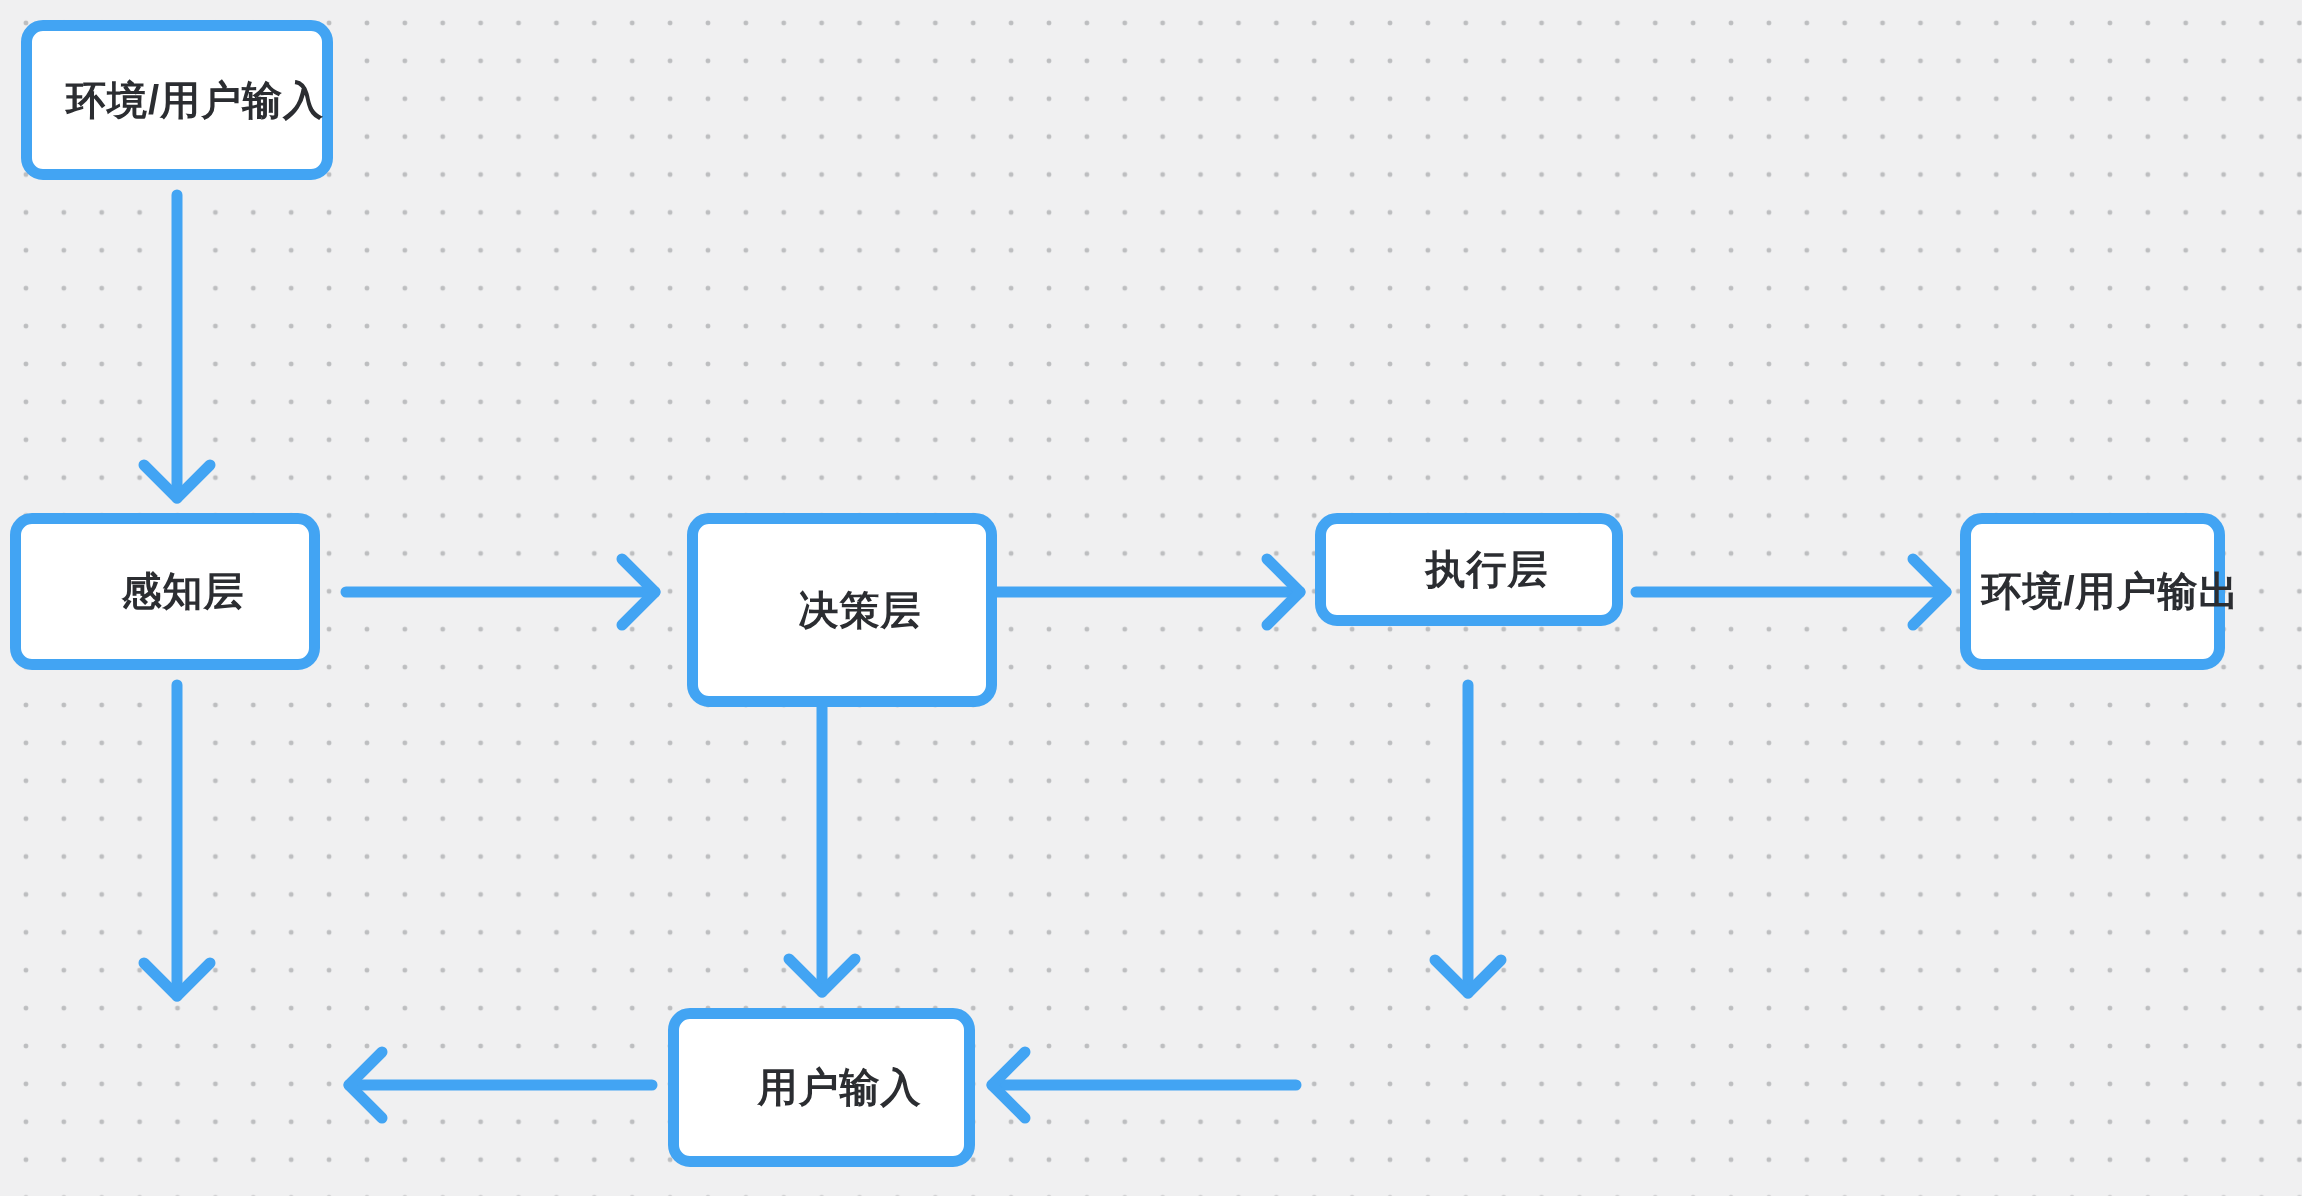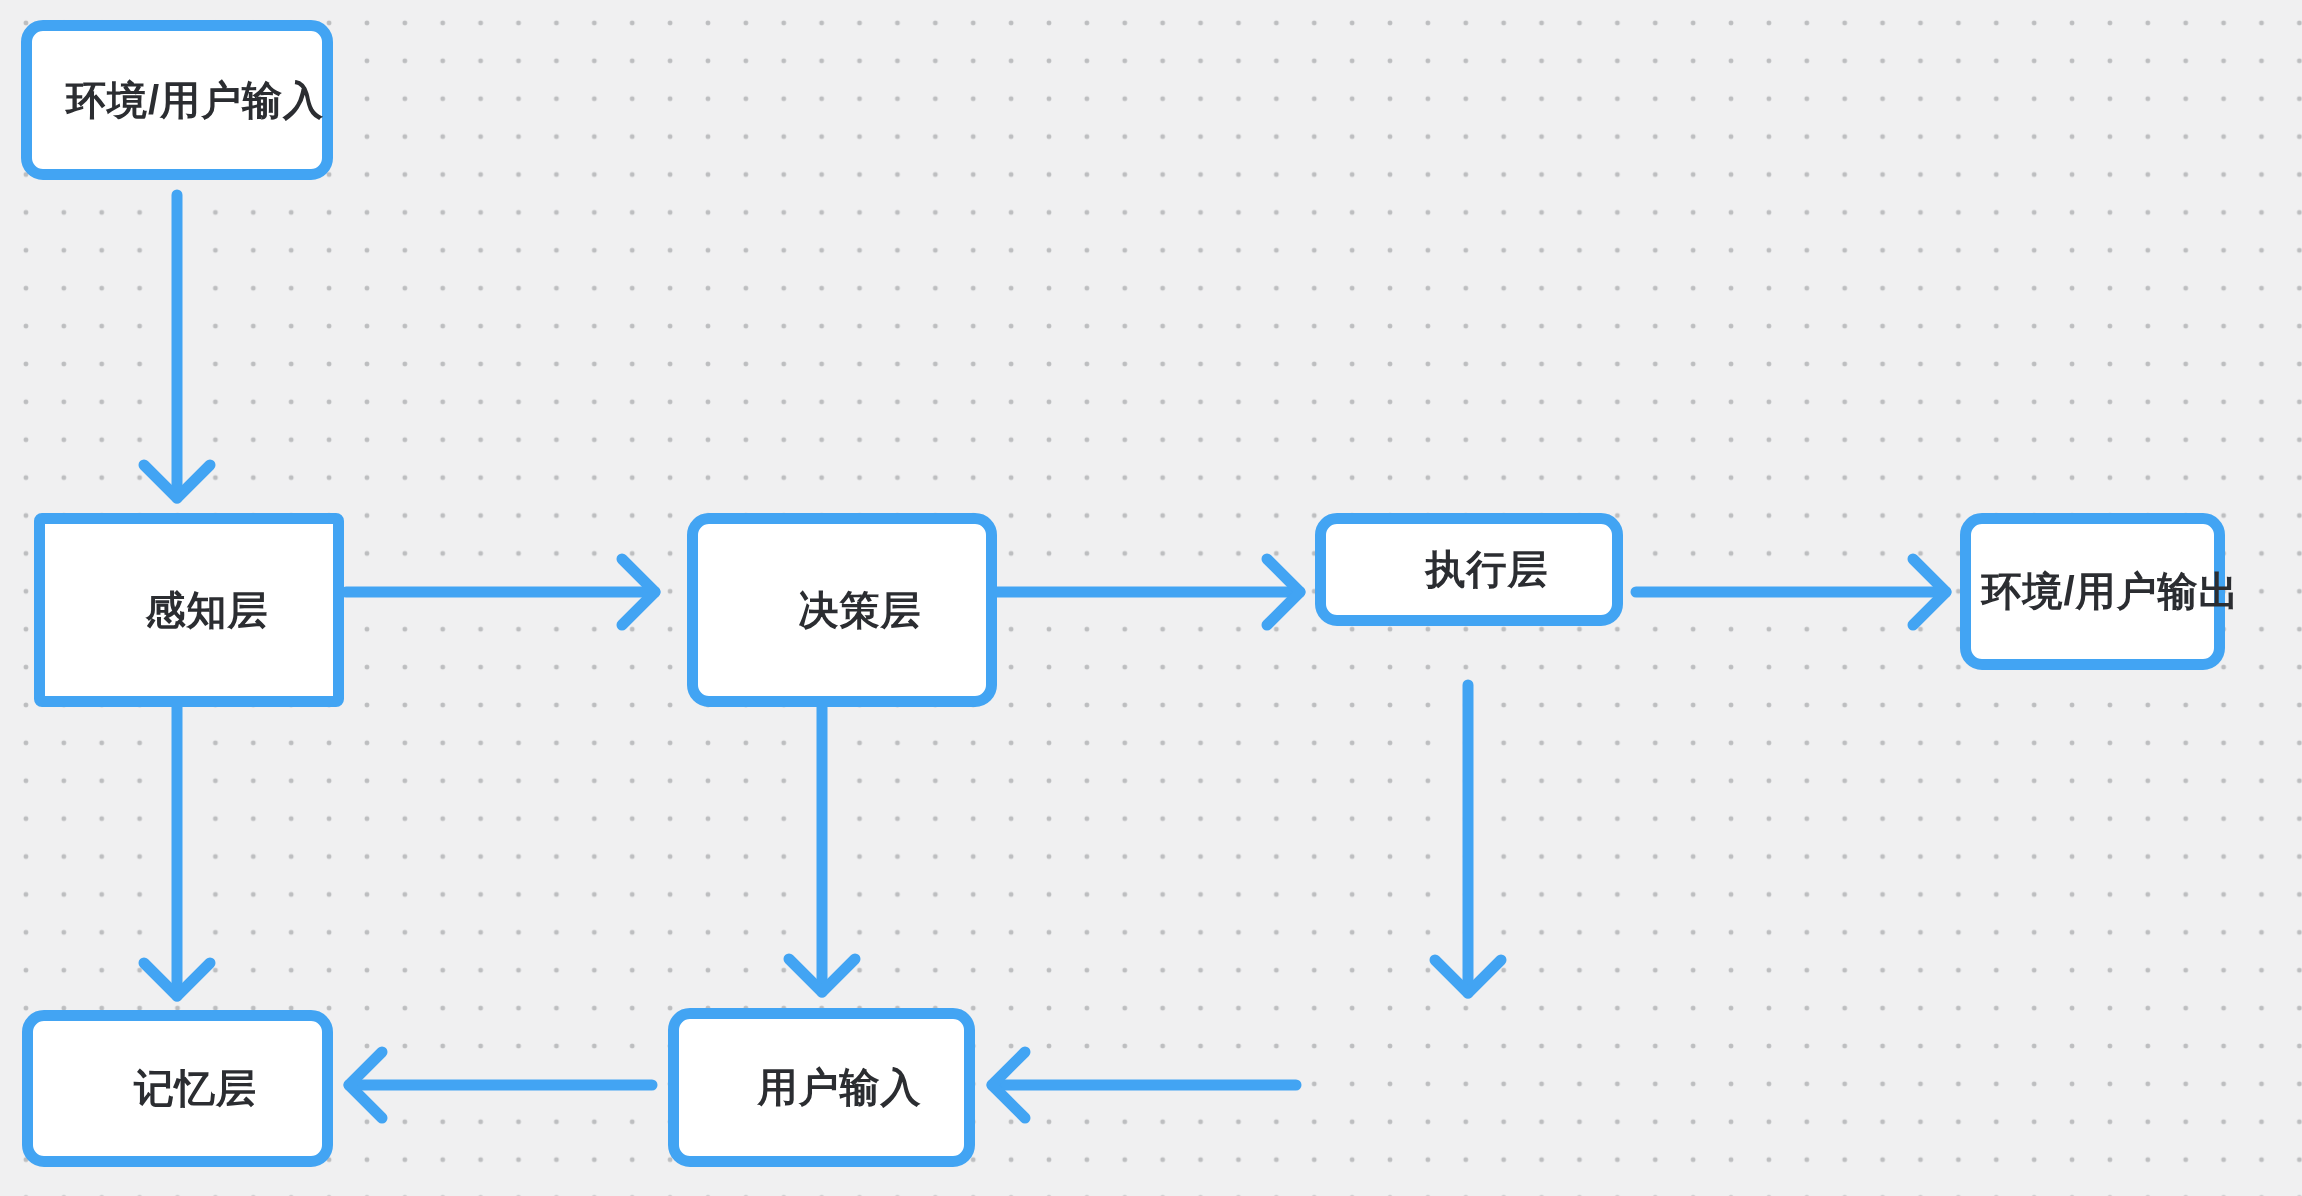--- a/index.html
+++ b/index.html
@@ -63,21 +63,21 @@
     font-size: 27px;
     font-weight: 600;
     letter-spacing: 1px;
     color: #fdfdfd;
     text-shadow: 2px 2px 2px rgba(110,110,112,0.85), -1px -1px 1px rgba(170,170,172,0.4);
     white-space: nowrap;
   }
 
   
   #node-env-input        { left: 21px;   top: 20px;   width: 312px; height: 160px; }
-  #node-perception       { left: 34px;   top: 513px;  width: 310px; height: 194px; border-radius: 8px; }
+  #node-perception       { left: 10px;   top: 513px;  width: 310px; height: 157px; }
   #node-decision         { left: 667px;  top: 513px;  width: 310px; height: 194px; margin-left: 20px; }
   #node-execution        { left: 1315px; top: 513px;  width: 308px; height: 113px; }
   #node-env-output       { left: 1960px; top: 513px;  width: 265px; height: 157px; }
   #node-memory           { left: 22px;   top: 1010px; width: 311px; height: 157px; }
   #node-planning-result  { left: 668px;  top: 1008px; width: 307px; height: 159px; }
   #node-execution-result { left: 1313px; top: 1008px; width: 309px; height: 159px; }
 </style>
 </head>
 <body>
 
@@ -144,23 +144,20 @@
   </div>
 
   <div class="node" id="node-execution">
     <span>执行层</span>
   </div>
 
   <div class="node" id="node-env-output">
     <span>环境/用户输出</span>
   </div>
 
-  <div class="node" id="node-memory">
-    <span>记忆层</span>
-  </div>
 
   <div class="node" id="node-planning-result">
     <span>用户输入</span>
   </div>
 
 
 
 </div>
 
 </body></html>

